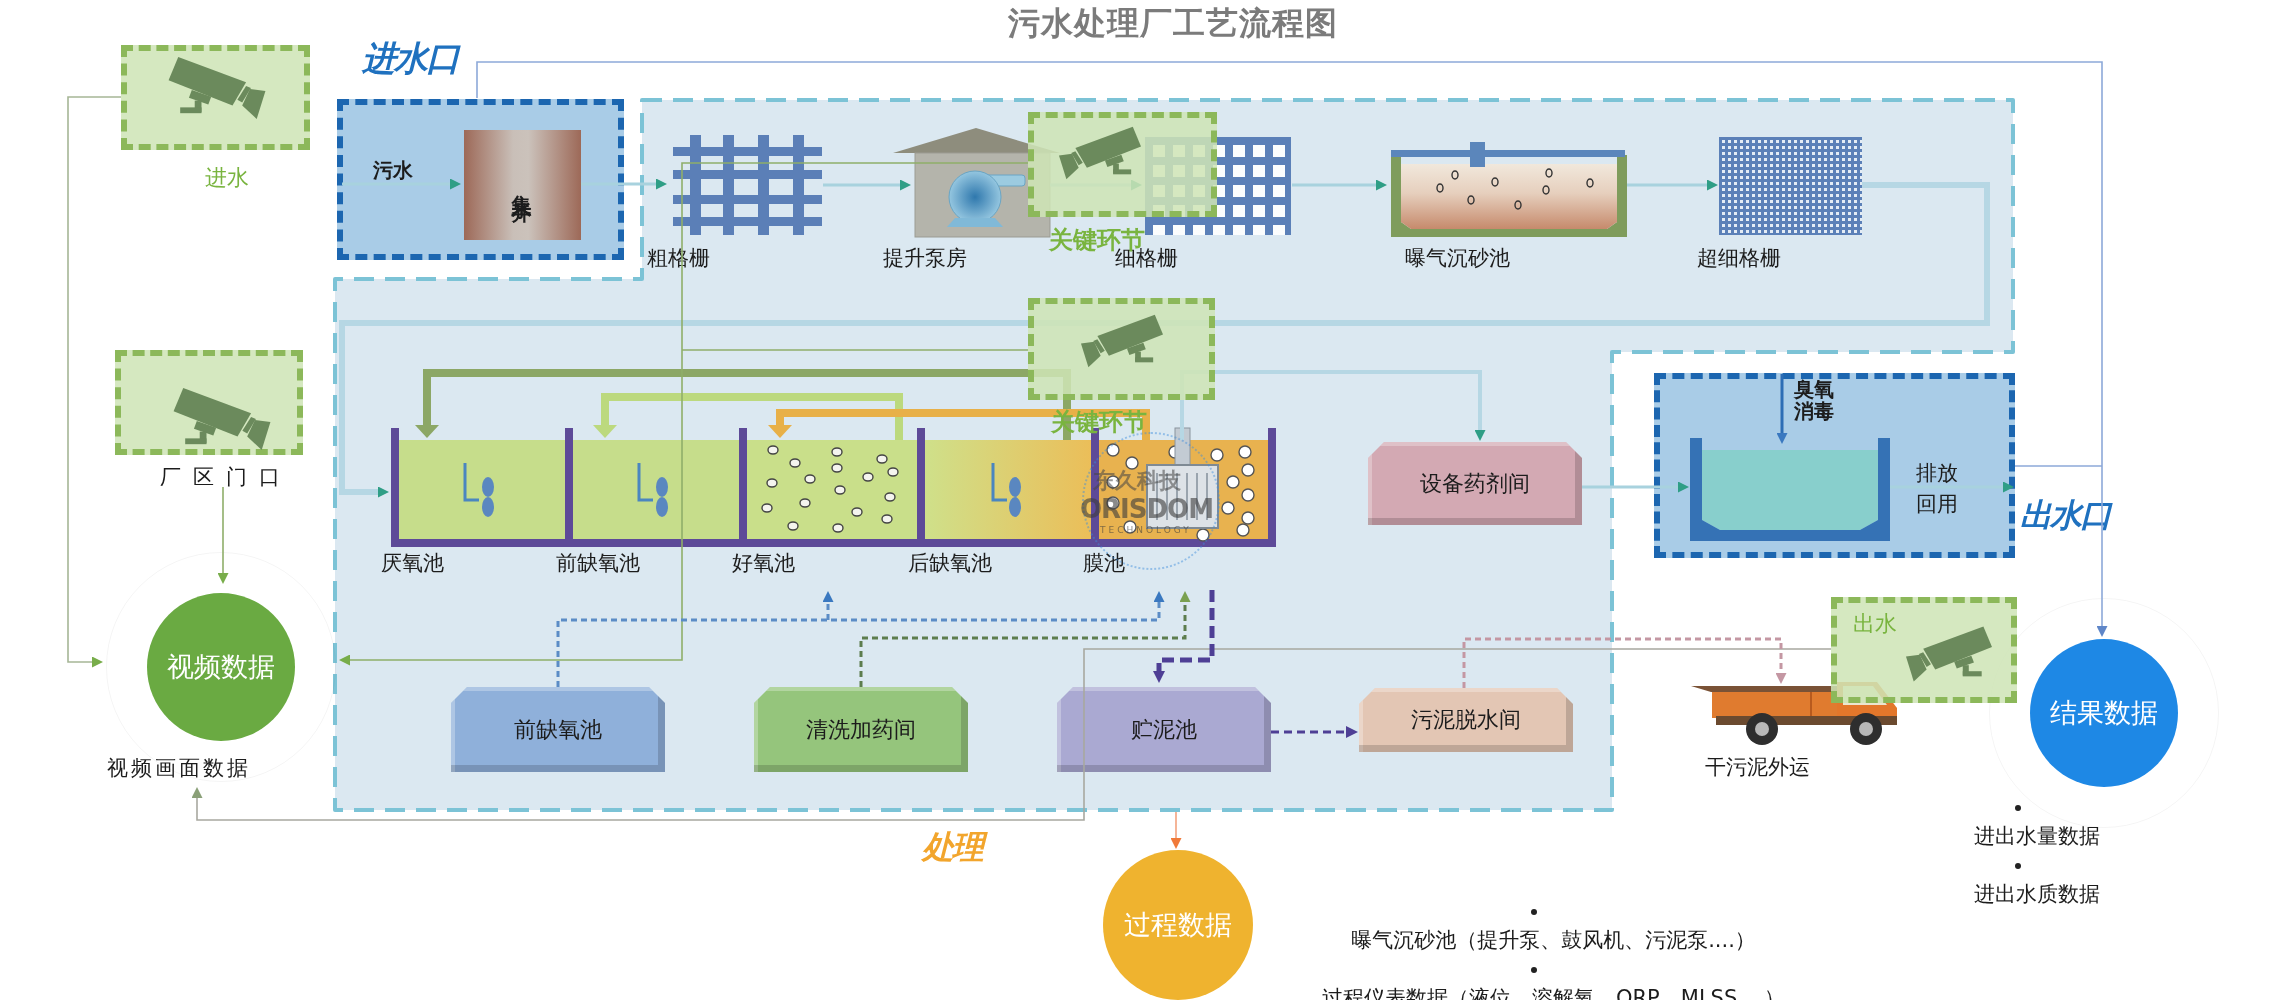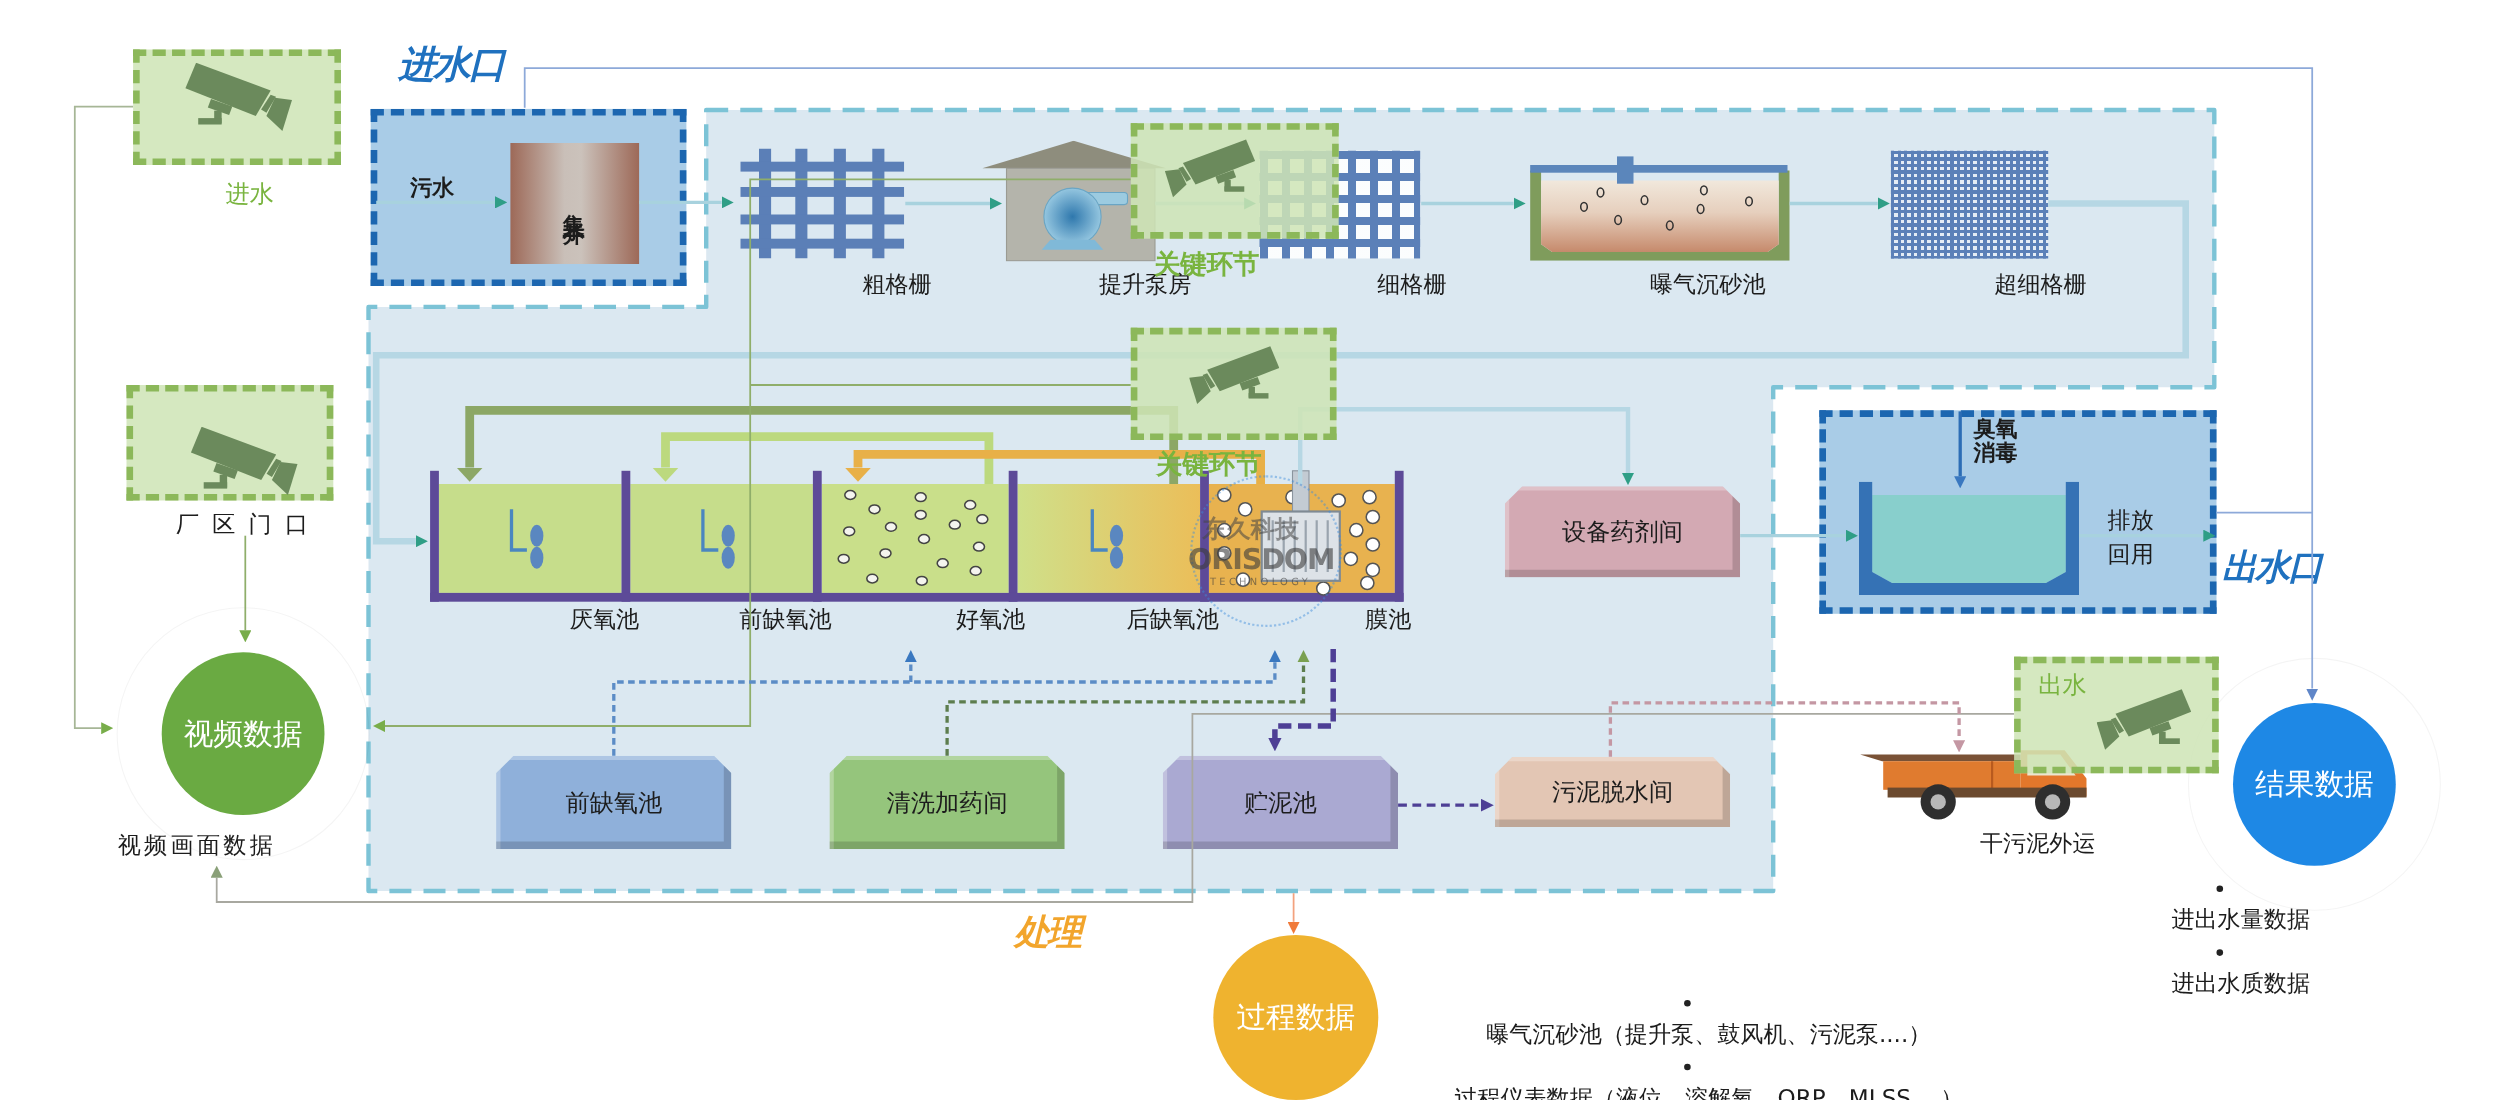--- a/index.html
+++ b/index.html
@@ -2,21 +2,21 @@
 <html><head>
 <meta charset="utf-8">
 <style>
 *{box-sizing:border-box;}
 html,body{margin:0;padding:0;background:#ffffff;}
 #canvas{position:relative;width:2280px;height:1000px;overflow:hidden;background:#ffffff;font-family:"DejaVu Sans",sans-serif;color:#1c1c1c;}
 .layer{position:absolute;left:0;top:0;width:2280px;height:1000px;}
 .overlay{pointer-events:none;}
 .abs{position:absolute;}
 .title{position:absolute;left:973px;top:2px;width:400px;text-align:center;font-size:32px;font-weight:bold;color:#7b7b7b;letter-spacing:1px;white-space:nowrap;}
-.lbl{position:absolute;width:200px;text-align:right;font-size:21px;line-height:24px;white-space:nowrap;color:#1c1c1c;}
+.lbl{position:absolute;width:200px;text-align:left;font-size:21px;line-height:24px;white-space:nowrap;color:#1c1c1c;}
 .section-lbl{position:absolute;font-style:italic;font-weight:bold;white-space:nowrap;letter-spacing:-2px;}
 .dash-box{position:absolute;background:#a9cce7;border:6px dashed #1c66b0;}
 .cam{position:absolute;background:rgba(206,228,182,0.86);border:6px dashed #8cb85a;}
 .cam svg{position:absolute;}
 .cam-lbl{position:absolute;white-space:nowrap;font-weight:bold;font-size:23px;line-height:26px;}
 .well{position:absolute;left:464px;top:130px;width:117px;height:110px;background:linear-gradient(90deg,#9d6958 0%,#c9bfb8 42%,#cbc2bb 55%,#9d6958 100%);display:flex;align-items:center;justify-content:center;}
 .well span{writing-mode:vertical-rl;text-orientation:upright;font-size:20px;font-weight:bold;letter-spacing:4px;color:#1c1c1c;}
 .fine-screen{position:absolute;left:1145px;top:137px;width:146px;height:98px;
   background:repeating-linear-gradient(90deg,#5b80b8 0 8px,rgba(0,0,0,0) 8px 20px),repeating-linear-gradient(180deg,#5b80b8 0 8px,rgba(255,255,255,0.9) 8px 20px);}
 .ufine-screen{position:absolute;left:1719px;top:137px;width:143px;height:98px;
@@ -47,20 +47,21 @@
     </symbol>
   </defs>
 </svg>
 
 <div id="canvas">
 
   <svg class="layer" viewBox="0 0 2280 1000">
     <polygon points="642,100 2013,100 2013,352 1612,352 1612,810 335,810 335,279 642,279" fill="#dbe8f1" stroke="#7cc3d6" stroke-width="4" stroke-dasharray="20 11" stroke-linejoin="round"></polygon>
   </svg>
 
+  <div class="title">污水处理厂工艺流程图</div>
 
   <div class="section-lbl" style="left: 362px; top: 36px; font-size: 34px; color: rgb(31, 113, 191);">进水口</div>
   <div class="dash-box" style="left:337px;top:99px;width:287px;height:161px;"></div>
   <div class="abs" style="left:373px;top:157px;font-size:20px;font-weight:bold;white-space:nowrap;">污水</div>
   <div class="well">
     <span>集水井</span>
   </div>
 
   <svg class="abs" style="left:673px;top:135px" width="149" height="100" viewBox="0 0 149 100">
     <g fill="#5b7fb7">

